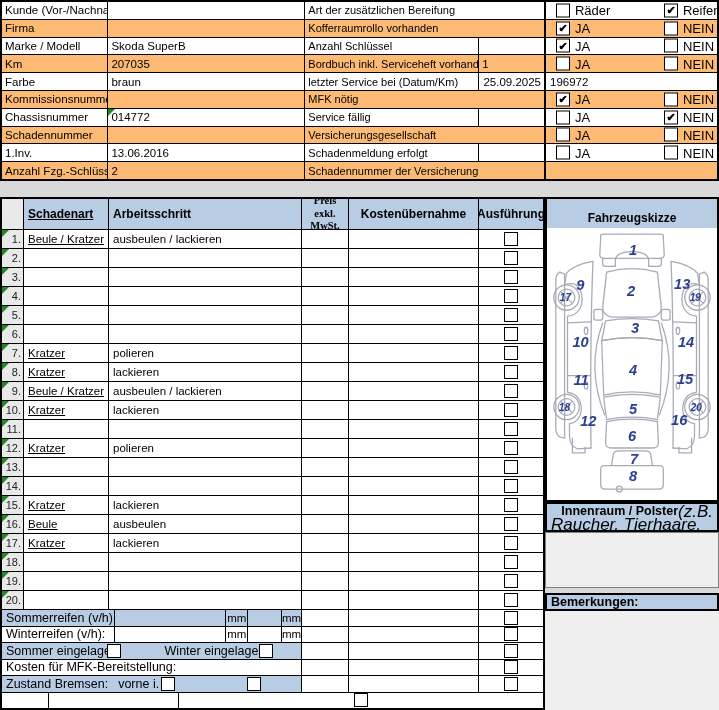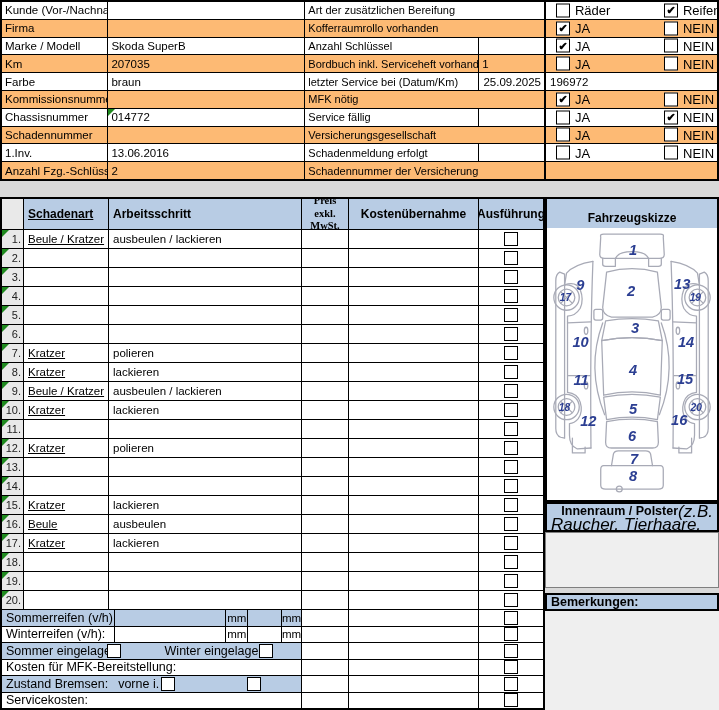--- a/index.html
+++ b/index.html
@@ -472,23 +472,20 @@
             <span class="cb" style="margin-left: 2px;"></span>
             <span style="margin-left: 26px; margin-top: 40px;">hinten i.</span>
             <span class="cb" style="margin-left: 2px;"></span>
           </div>
           <div class="dc cprice"></div>
           <div class="dc ccost"></div>
           <div class="dc cdo">
             <span class="cb"></span>
           </div>
         </div><div class="brow">
-          <div class="bleft">
-            <span class="plabel">Servicekosten:</span>
-          </div>
           <div class="dc cprice"></div>
           <div class="dc ccost"></div>
           <div class="dc cdo">
             <span class="cb"></span>
           </div>
         </div></div>
   </section>
 
   <div class="rblock" id="sk-head">Fahrzeugskizze</div>
 

